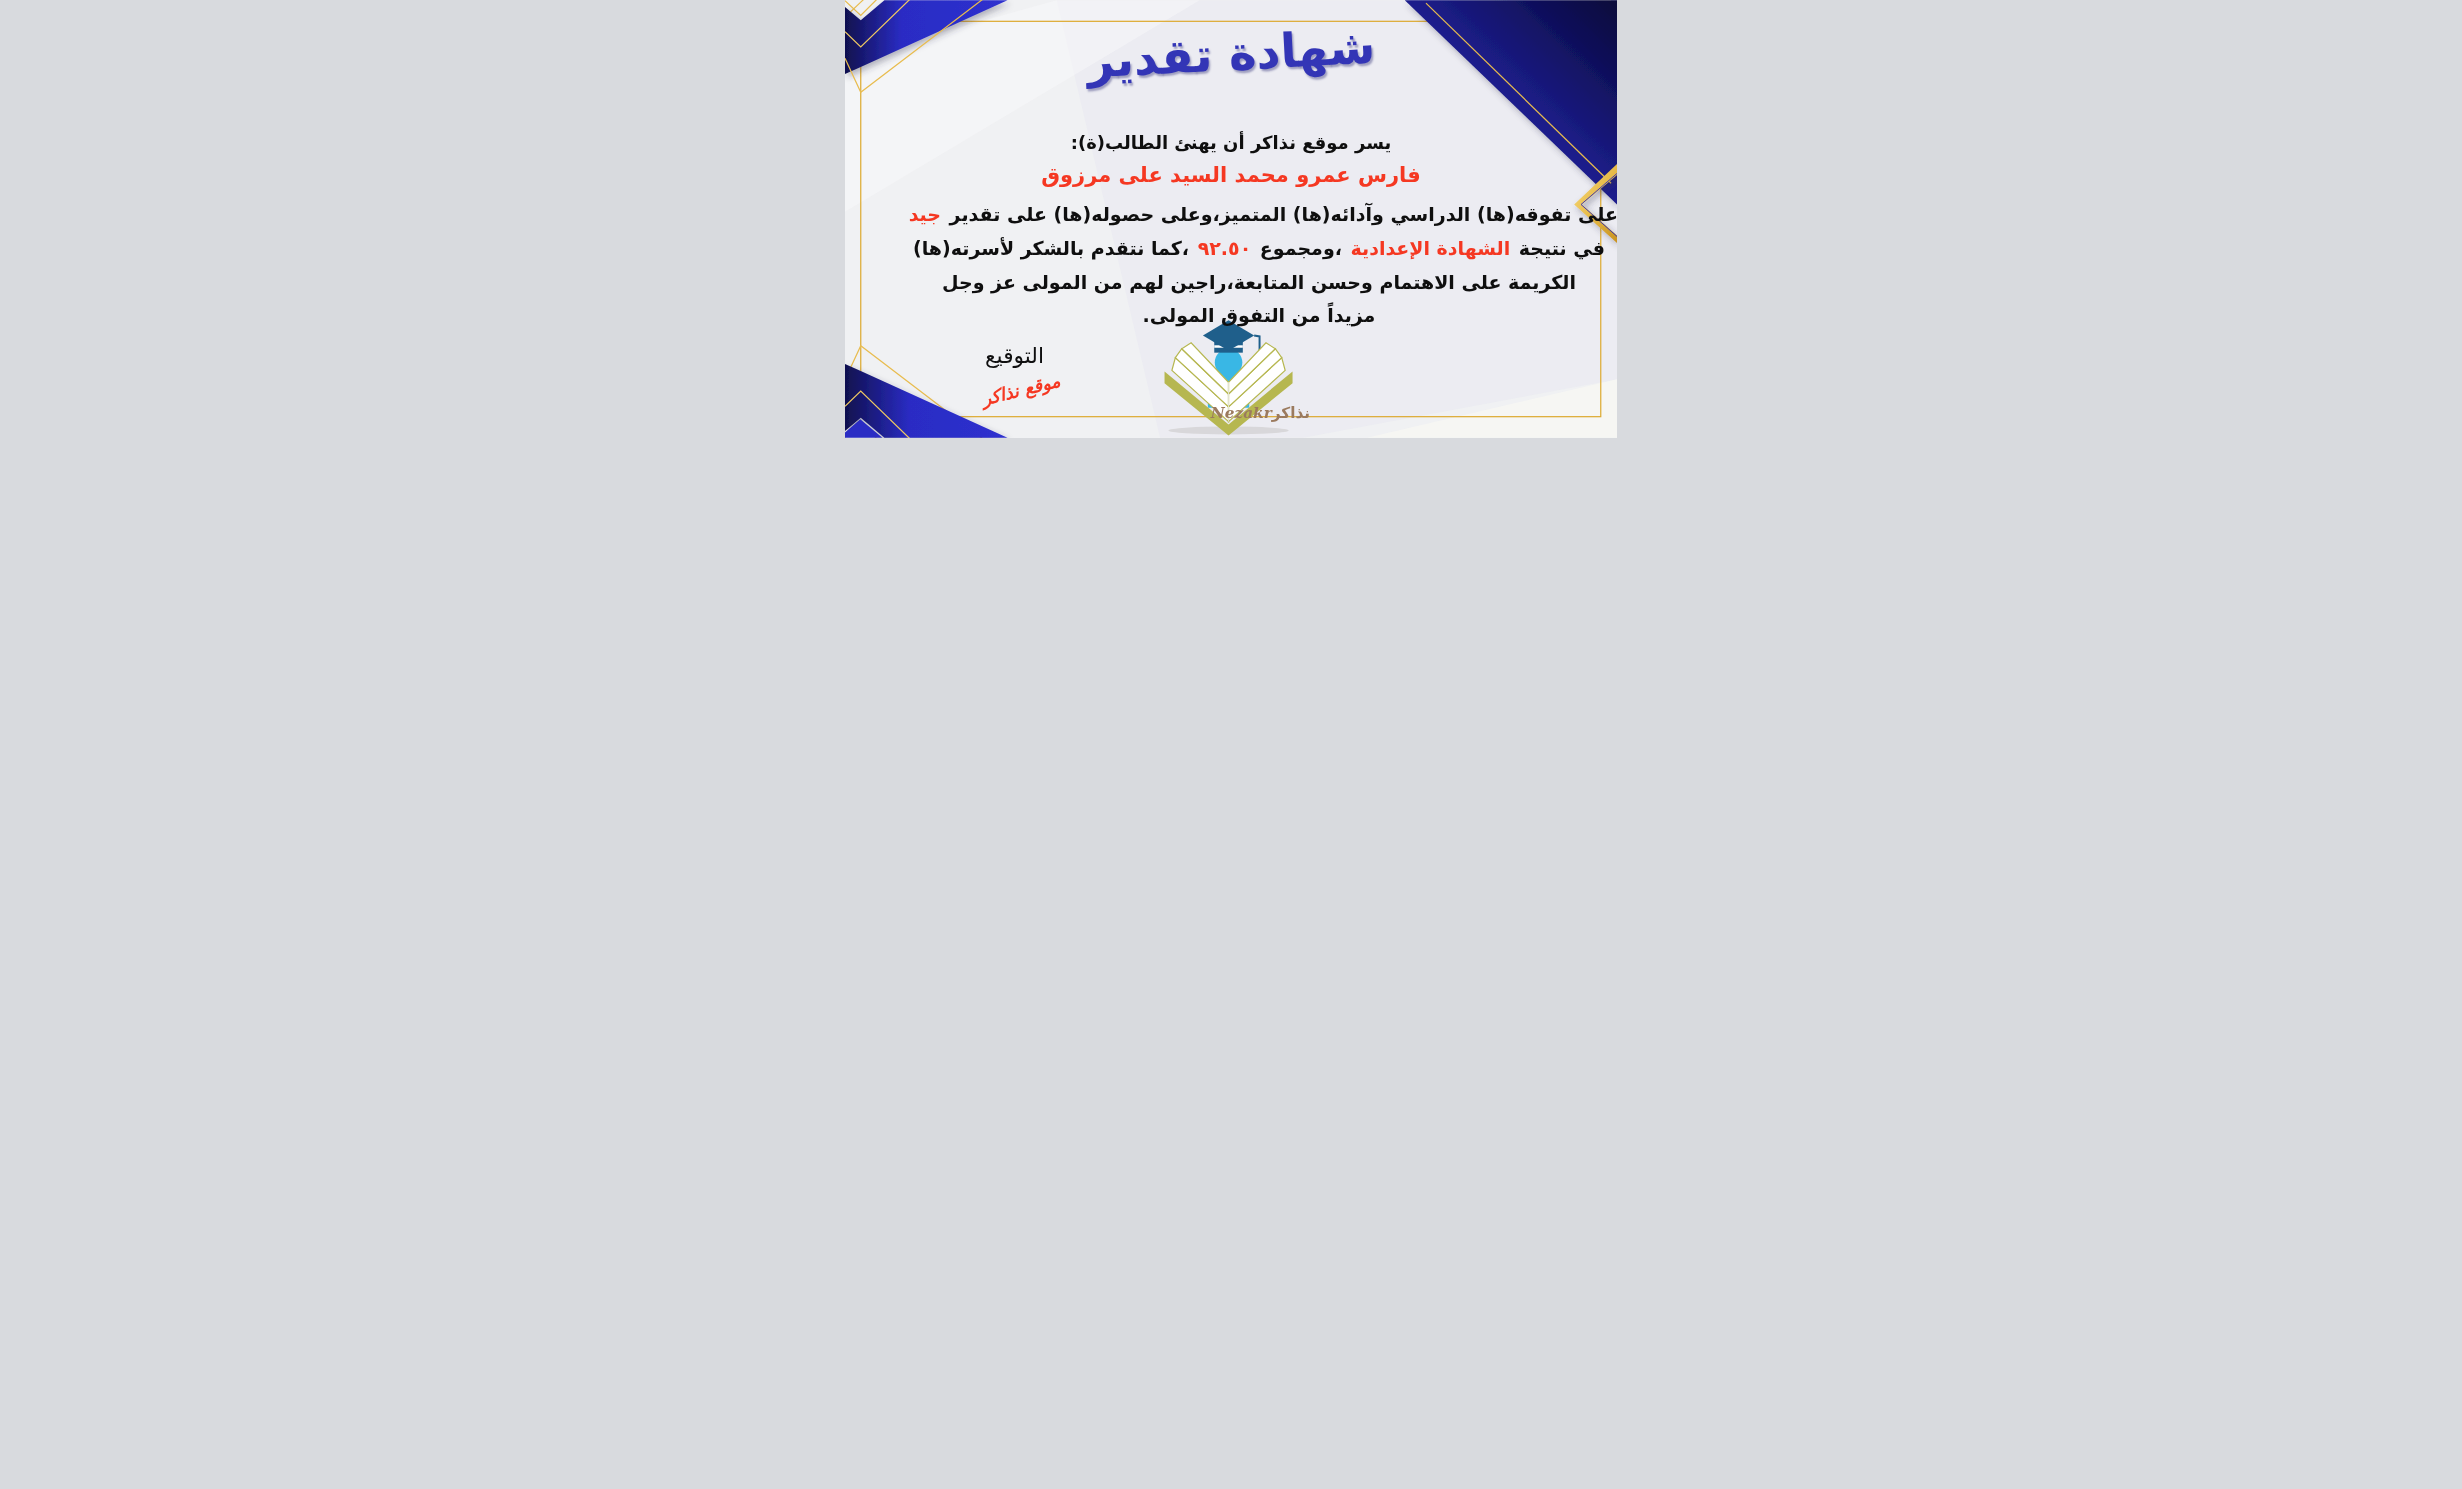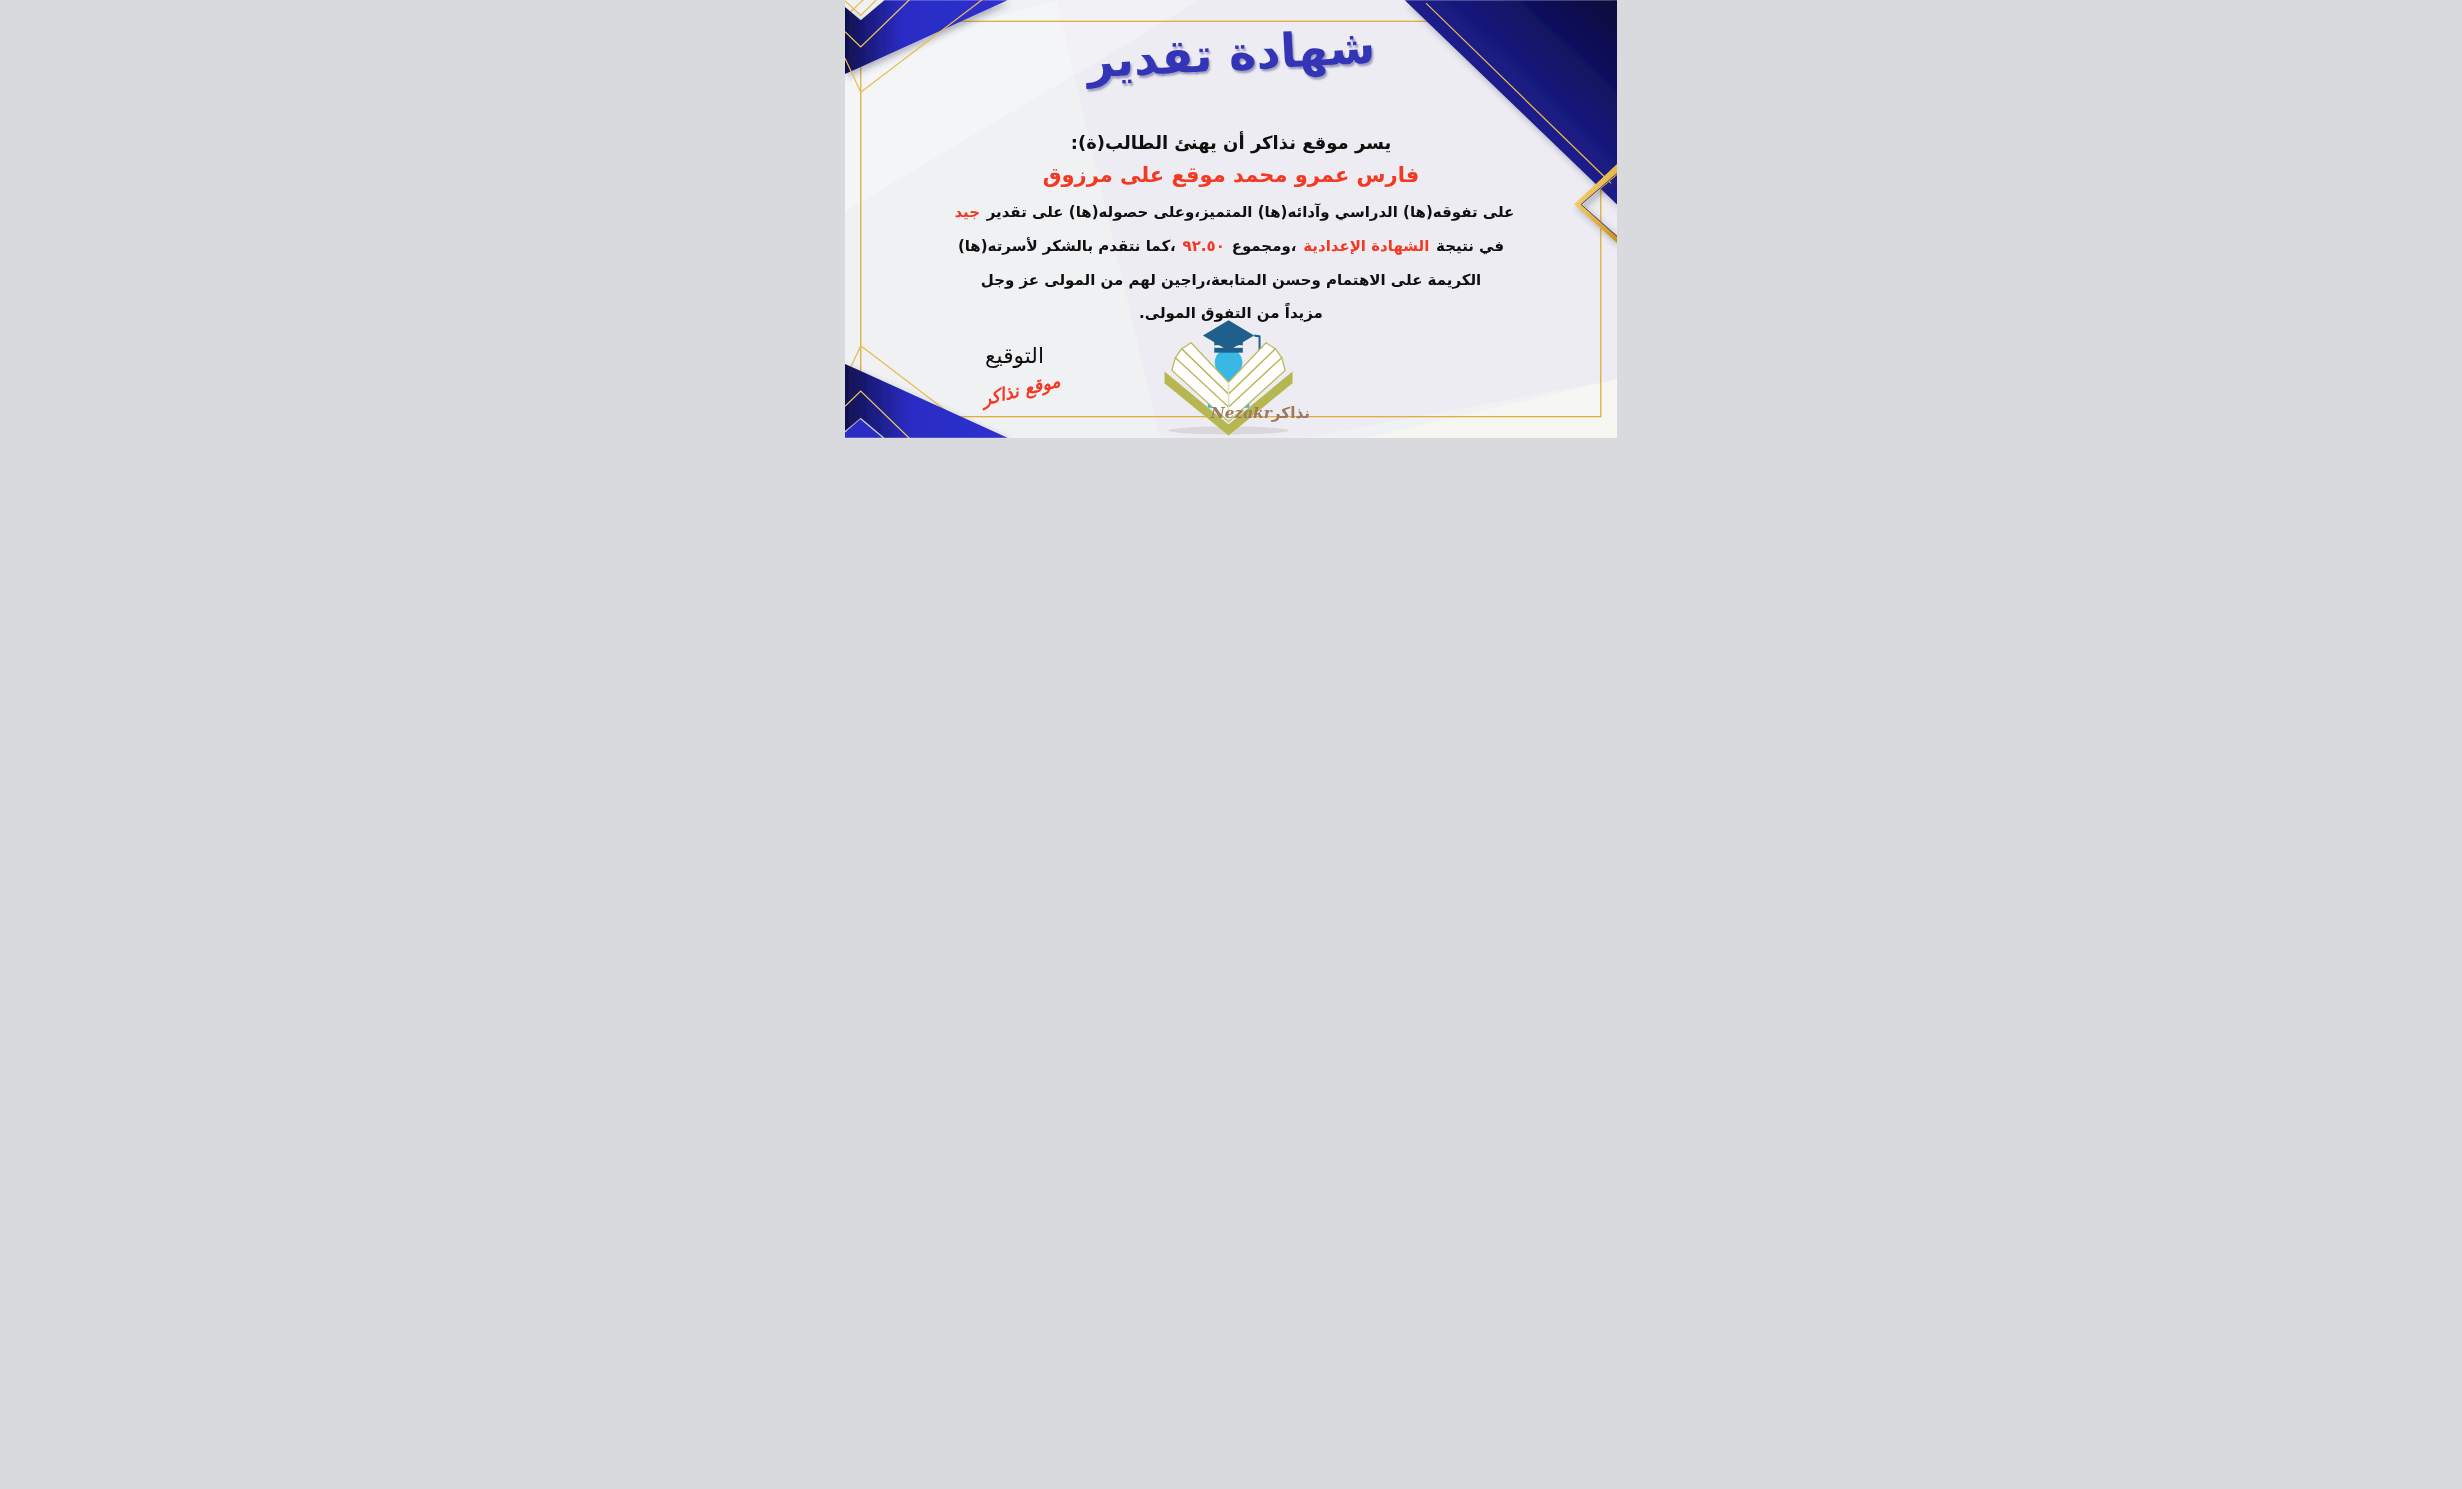--- a/index.html
+++ b/index.html
@@ -12,21 +12,21 @@
   .txt{position:absolute;left:0;width:100%;text-align:center;direction:rtl;
        color:#0f0f0f;font-weight:700;white-space:nowrap;}
   .red{color:#f53822;margin:0 .45em;}
   #title{
     top:25.6px;font-size:47px;font-weight:700;color:#3335b6;
     transform:rotate(-3deg);
     text-shadow:1.5px 2.5px 2px rgba(35,35,110,.38);
   }
   #intro-line{top:132px;font-size:18px;}
   #student-name{top:163px;font-size:21px;color:#f53822;}
-  .body-line{font-size:15px;}
+  .body-line{font-size:19px;padding-left:28px;}
   #line-grade{top:203px;}
   #line-result{top:237px;}
   #line-family{top:271px;}
   #line-wish{top:304px;}
   #signature-label{position:absolute;left:118px;top:343px;width:103px;text-align:center;
     direction:rtl;font-size:21.7px;font-weight:400;color:#0f0f0f;}
   #signature-script{position:absolute;left:117px;top:380px;width:118px;text-align:center;
     direction:rtl;font-size:17.7px;font-weight:700;font-style:italic;color:#f53822;
     transform:rotate(-14deg);}
   #logo-text{position:absolute;left:302px;top:404px;width:163px;text-align:right;
@@ -123,21 +123,21 @@
         <path d="M779,800 L874,708 L855,696 L779,776 Z" fill="#ffffff" stroke="#b6b750" stroke-width="2.5"></path>
         <line x1="779" y1="776" x2="779" y2="856" stroke="#e4e4d4" stroke-width="2"></line>
       </g>
     </g>
   </svg>
 
   <div id="title" class="txt">شهادة تقدير</div>
 
   <div id="intro-line" class="txt">يسر موقع نذاكر أن يهنئ الطالب(ة):</div>
 
-  <div id="student-name" class="txt">فارس عمرو محمد موقع على مرزوق</div>
+  <div id="student-name" class="txt">فارس عمرو محمد السيد على مرزوق</div>
 
   <div id="line-grade" class="txt body-line">
     <span>على تفوقه(ها) الدراسي وآدائه(ها) المتميز،وعلى حصوله(ها) على تقدير</span><span class="red">جيد</span>
   </div>
   <div id="line-result" class="txt body-line">
     <span>في نتيجة</span><span class="red">الشهادة الإعدادية</span><span>،ومجموع</span><span class="red">٩٢.٥٠</span><span>،كما نتقدم بالشكر لأسرته(ها)</span>
   </div>
   <div id="line-family" class="txt body-line">الكريمة على الاهتمام وحسن المتابعة،راجين لهم من المولى عز وجل</div>
   <div id="line-wish" class="txt body-line">مزيداً من التفوق المولى.</div>
 

